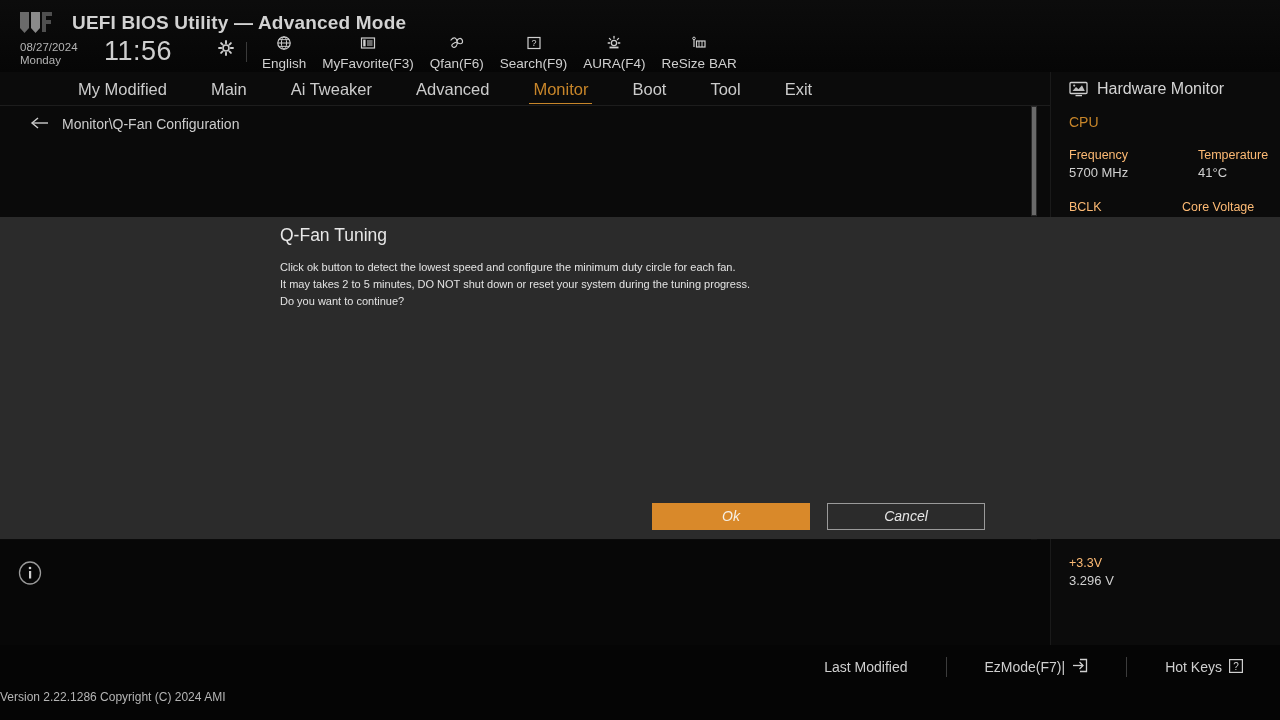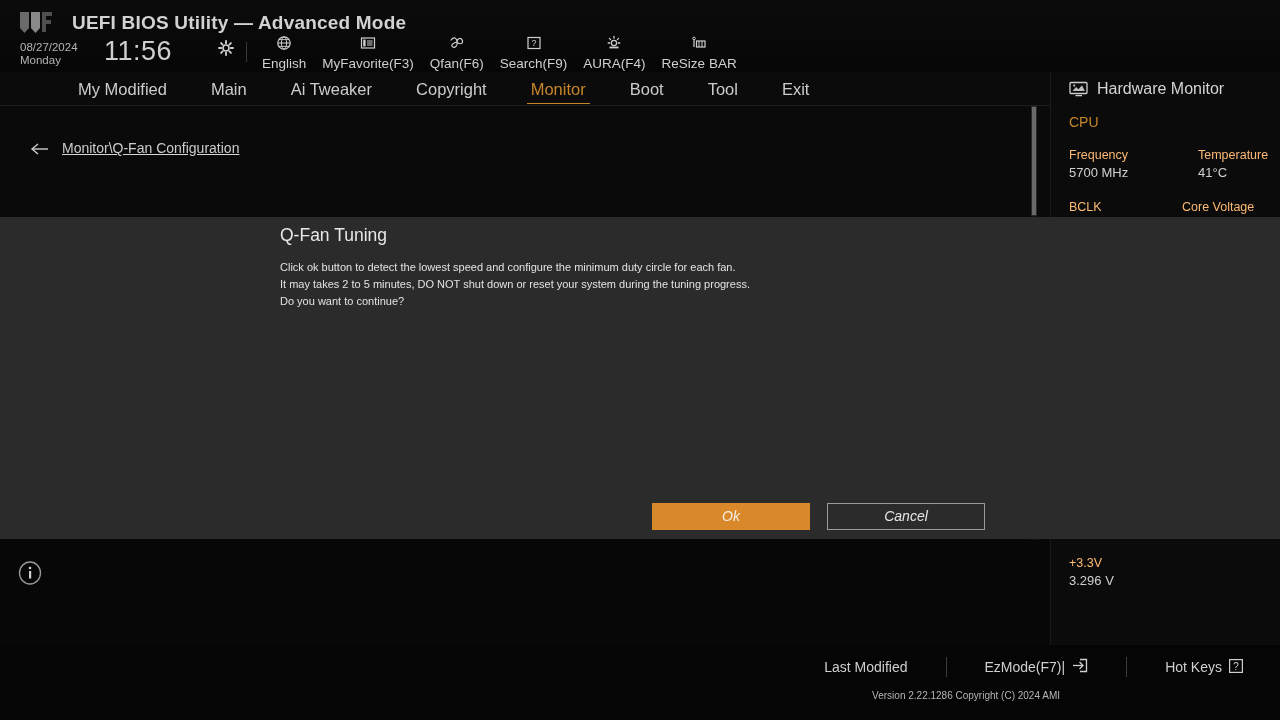--- a/index.html
+++ b/index.html
@@ -70,22 +70,22 @@
     height: 1.5px; background: #c8862a;
   }
 
   
   #content {
     position: absolute; left: 0; top: 106px; width: 1050px; height: 434px;
     background: #0a0a0a;
     overflow: hidden;
   }
   #breadcrumb {
-    position: absolute; left: 0; top: 16px; width: 1050px; height: 34px;
-    display: flex; align-items: flex-end; text-decoration: underline;
+    position: absolute; left: 0; top: 10px; width: 1050px; height: 34px;
+    display: flex; align-items: flex-start;
   }
   #back-arrow { margin-left: 30px; width: 20px; height: 14px; }
   #crumb-text { margin-left: 12px; font-size: 14px; color: #cccccc; }
   .hr {
     position: absolute; left: 62px; width: 938px; height: 1px; background: #3c3c3c;
   }
   #hr1 { top: 145px; }
   #hr2 { top: 192px; }
   .row {
     position: absolute; left: 0; width: 1050px; height: 34px;
@@ -140,21 +140,21 @@
   }
   #footer-items {
     position: absolute; right: 14px; top: 10px; height: 24px;
     display: flex; align-items: center; gap: 16px;
     font-size: 14px; color: #cfcfcf; white-space: nowrap;
   }
   .ft-item { padding: 0 22px; display: flex; align-items: center; gap: 6px; }
   .ft-sep { width: 1px; height: 20px; background: #3c3c3c; }
   #version {
     position: absolute; left: 0; top: 690px; width: 1060px;
-    text-align: right; font-size: 10px; color: #b5b5b5;
+    text-align: left; font-size: 12px; color: #b5b5b5;
   }
 
   
   #overlay {
     position: absolute; left: 0; top: 217px; width: 1280px; height: 322px;
     background: #2b2b2b;
   }
   #dlg-title {
     position: absolute; left: 280px; top: 8px;
     font-size: 17.5px; color: #e8e8e8;
@@ -289,21 +289,21 @@
         <span>ReSize BAR</span>
       </div>
     </div>
   </div>
 
   <div id="navbar">
     <div id="navtabs">
       <div class="navtab">My Modified</div>
       <div class="navtab">Main</div>
       <div class="navtab">Ai Tweaker</div>
-      <div class="navtab">Copyright</div>
+      <div class="navtab">Advanced</div>
       <div class="navtab active">Monitor</div>
       <div class="navtab">Boot</div>
       <div class="navtab">Tool</div>
       <div class="navtab">Exit</div>
     </div>
   </div>
 
   <div id="content">
     <div id="breadcrumb">
       <span id="back-arrow">

